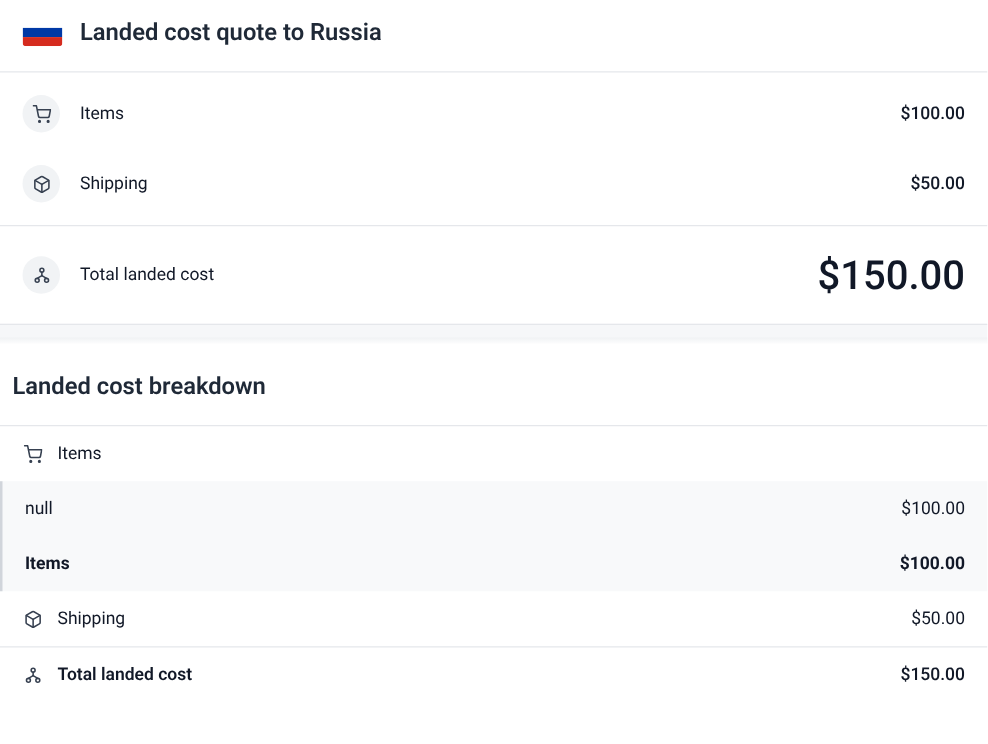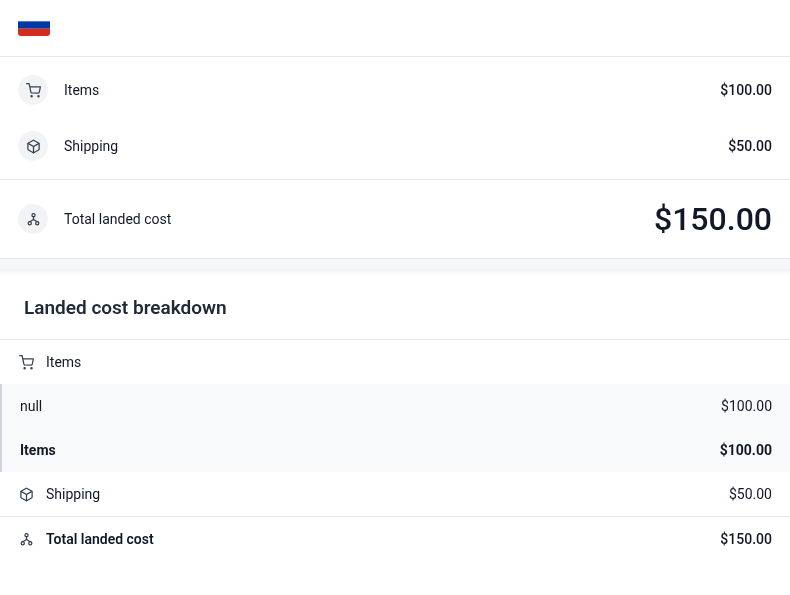--- a/index.html
+++ b/index.html
@@ -77,21 +77,21 @@
   }
   .gap-inner {
     height: 6px;
     margin-top: 10px;
     background: linear-gradient(to bottom, #f0f2f4, #fff);
   }
   .breakdown-title {
     font-size: 19px;
     font-weight: 600;
     color: #1f2937;
-    padding: 22px 18px 20px 24px;
+    padding: 22px 18px 20px 10px;
   }
   .bd-row {
     display: flex;
     align-items: center;
     padding: 14px 18px;
   }
   .bd-row .icon-plain {
     width: 16px;
     height: 16px;
     margin-right: 12px;
@@ -138,20 +138,21 @@
 
 <div class="section">
   <div class="header">
     <span class="flag">
       <svg viewBox="0 0 32 22" preserveAspectRatio="none">
         <rect x="0" y="0" width="32" height="7.33" fill="#ffffff"></rect>
         <rect x="0" y="7.33" width="32" height="7.34" fill="#0039a6"></rect>
         <rect x="0" y="14.67" width="32" height="7.33" fill="#d52b1e"></rect>
       </svg>
     </span>
+    <div class="title">Landed cost quote to Russia</div>
   </div>
 
   <div class="divider"></div>
 
   <div class="row" style="padding-top:18px;">
     <span class="icon-circle">
       <svg width="15" height="15" viewBox="0 0 24 24" fill="none" stroke="#374151" stroke-width="2" stroke-linecap="round" stroke-linejoin="round">
         <circle cx="9" cy="21" r="1"></circle>
           <circle cx="20" cy="21" r="1"></circle>
         <path d="M1 1h4l2.68 13.39a2 2 0 0 0 2 1.61h9.72a2 2 0 0 0 2-1.61L23 6H6"></path>

